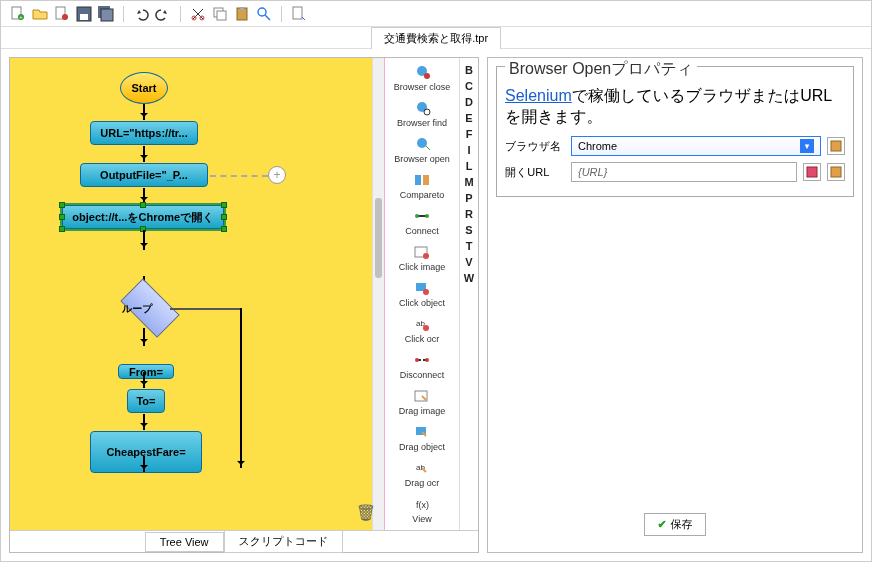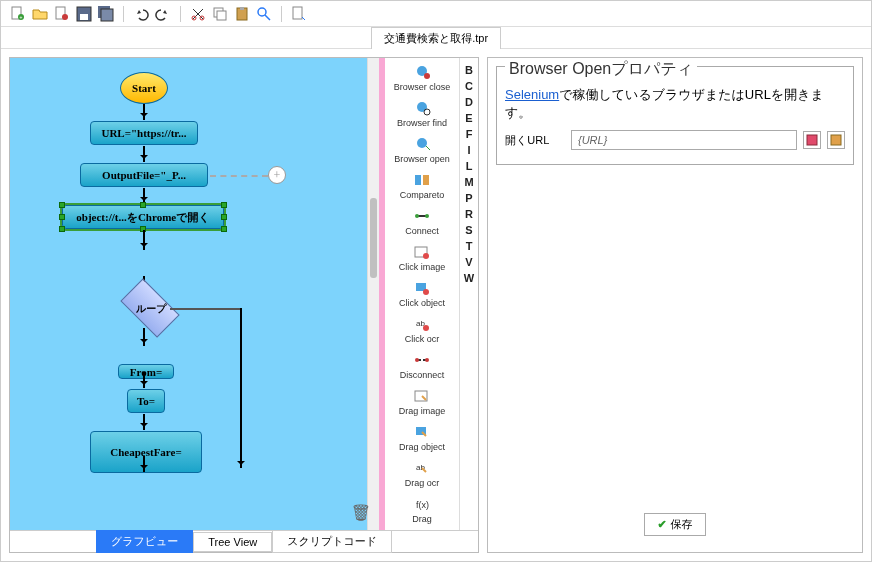--- a/index.html
+++ b/index.html
@@ -7,36 +7,36 @@
 .window { width: 100%; height: 100%; display: flex; flex-direction: column; border: 1px solid #ccc; }
 .toolbar { height: 26px; background: #fff; border-bottom: 1px solid #ddd; display: flex; align-items: center; padding: 0 8px; gap: 4px; }
 .toolbar .tool { width: 18px; height: 18px; display: flex; align-items: center; justify-content: center; cursor: pointer; }
 .toolbar .sep { width: 1px; height: 16px; background: #ccc; margin: 0 4px; }
 .tabbar { height: 22px; display: flex; justify-content: center; align-items: center; background: #fff; border-bottom: 1px solid #ddd; gap: 4px; }
 .tab { padding: 3px 12px; border: 1px solid #ccc; border-bottom: none; background: #fff; font-size: 11px; cursor: pointer; }
 .tab.active { background: #2a7af7; color: #fff; border-color: #2a7af7; }
 .main { flex: 1; display: flex; overflow: hidden; }
 .left-panel { flex: 0 0 470px; display: flex; flex-direction: column; border: 1px solid #bbb; margin: 8px 4px 8px 8px; }
 .canvas-row { flex: 1; display: flex; overflow: hidden; }
-.canvas-area { flex: 1; background: #7dd3fc; position: relative; overflow: hidden; border-right: 6px solid #f9a8d4; font-family: Liberation Serif, serif; }
+.canvas-area { flex: 1; background: #fde047; position: relative; overflow: hidden; border-right: 1px solid #f9a8d4; }
 .cmd-palette { width: 75px; background: #fff; border-right: 1px solid #ddd; overflow-y: auto; display: flex; flex-direction: column; align-items: center; padding: 6px 0; }
 .cmd-item { display: flex; flex-direction: column; align-items: center; margin-bottom: 8px; cursor: pointer; }
 .cmd-item .ci-icon { width: 20px; height: 16px; }
 .cmd-item .ci-label { font-size: 9px; color: #333; margin-top: 2px; }
 .alpha-index { width: 18px; background: #fff; display: flex; flex-direction: column; align-items: center; padding: 6px 0; }
 .alpha-index span { font-size: 11px; font-weight: bold; color: #222; margin-bottom: 4px; cursor: pointer; }
 .viewtabs { height: 22px; display: flex; justify-content: center; align-items: center; border-top: 1px solid #ccc; }
 .viewtab { padding: 3px 14px; border: 1px solid #ccc; background: #fff; font-size: 11px; cursor: pointer; }
 .viewtab.active { background: #2a7af7; color: #fff; border-color: #2a7af7; }
 .scroll-v { position: absolute; right: 0; top: 0; bottom: 0; width: 12px; background: #f0f0f0; border-left: 1px solid #ddd; }
 .scroll-thumb { position: absolute; left: 2px; right: 2px; top: 140px; height: 80px; background: #c0c0c0; border-radius: 3px; }
 .right-panel { flex: 1; border: 1px solid #bbb; margin: 8px 8px 8px 4px; padding: 8px; display: flex; flex-direction: column; }
 .prop-group { border: 1px solid #aaa; padding: 8px; }
 .prop-legend { position: relative; top: -16px; background: #fff; padding: 0 4px; display: inline-block; font-size: 16px; color: #333; }
-.prop-desc { font-size: 13px; margin-top: -10px; margin-bottom: 8px; }
+.prop-desc { font-size: 16px; margin-top: -10px; margin-bottom: 8px; }
 .prop-desc a { color: #1a5fd0; text-decoration: underline; cursor: pointer; }
 .prop-row { display: flex; align-items: center; margin-bottom: 6px; gap: 6px; }
 .prop-label { width: 60px; font-size: 11px; }
 .prop-select { flex: 1; height: 20px; border: 1px solid #2a7af7; background: linear-gradient(#fff,#eef4ff); font-size: 11px; padding: 0 6px; display: flex; align-items: center; justify-content: space-between; cursor: pointer; }
 .sel-arrow { width: 14px; height: 14px; background: #2a7af7; color: #fff; display: flex; align-items: center; justify-content: center; font-size: 9px; }
 .prop-input { flex: 1; height: 20px; border: 1px solid #aaa; font-size: 11px; font-style: italic; color: #666; padding: 0 6px; display: flex; align-items: center; }
 .prop-iconbtn { width: 18px; height: 18px; border: 1px solid #aaa; display: flex; align-items: center; justify-content: center; cursor: pointer; font-size: 10px; }
 .save-row { margin-top: auto; display: flex; justify-content: center; padding: 8px 0; }
 .save-btn { padding: 3px 12px; border: 1px solid #aaa; background: #fff; font-size: 11px; cursor: pointer; display: flex; align-items: center; gap: 4px; }
 .save-btn .chk { color: #2a9d2a; font-weight: bold; }
@@ -163,21 +163,21 @@
             <span class="handle" style="left:211px;top:144px"></span>
           <span class="handle" style="left:49px;top:168px"></span>
             <span class="handle" style="left:211px;top:168px"></span>
           <span class="handle" style="left:130px;top:144px"></span>
             <span class="handle" style="left:130px;top:168px"></span>
           <span class="handle" style="left:49px;top:156px"></span>
             <span class="handle" style="left:211px;top:156px"></span>
           <div class="arrow-v" style="left:133px;top:172px;height:20px"></div>
           <div class="arrow-v" style="left:133px;top:218px;height:18px"></div>
           <div class="diamond" style="left:114px;top:234px"></div>
-          <div class="diamond-label" style="left:126px;top:244px">ループ</div>
+          <div class="diamond-label" style="left:112px;top:244px">ループ</div>
           <div class="arrow-v" style="left:133px;top:270px;height:18px"></div>
           <div class="node" style="left:108px;top:306px;width:56px;height:15px">From=</div>
           <div class="arrow-v" style="left:133px;top:314px;height:16px"></div>
           <div class="node" style="left:117px;top:331px;width:38px;height:24px">To=</div>
           <div class="arrow-v" style="left:133px;top:356px;height:16px"></div>
           <div class="node" style="left:80px;top:373px;width:112px;height:42px">CheapestFare=</div>
           <div class="arrow-v" style="left:133px;top:398px;height:16px"></div>
 
           <div class="arrow-h" style="left:160px;top:250px;width:70px"></div>
           <div class="arrow-v" style="left:230px;top:250px;height:160px"></div>
@@ -269,21 +269,21 @@
               <svg class="ci-icon" viewBox="0 0 20 16">
                 <text x="4" y="10" font-size="8" fill="#333">ab</text>
                 <path d="M10 8l4 4" stroke="#e0a04a" stroke-width="2"></path>
               </svg>
               <span class="ci-label">Drag ocr</span>
             </div>
           <div class="cmd-item">
               <svg class="ci-icon" viewBox="0 0 20 16">
                 <text x="4" y="12" font-size="9" fill="#333">f(x)</text>
               </svg>
-              <span class="ci-label">Drag</span>
+              <span class="ci-label">View</span>
             </div>
 
         </div>
 
         <div class="alpha-index">
           <span>B</span>
           <span>C</span>
           <span>D</span>
           <span>E</span>
           <span>F</span>
@@ -293,31 +293,42 @@
           <span>P</span>
           <span>R</span>
           <span>S</span>
           <span>T</span>
           <span>V</span>
           <span>W</span>
         </div>
       </div>
 
       <div class="viewtabs">
-        <div class="viewtab active">グラフビュー</div>
         <div class="viewtab">Tree View</div>
         <div class="viewtab">スクリプトコード</div>
       </div>
     </div>
 
     <div class="right-panel">
       <div class="prop-group">
         <span class="prop-legend">Browser Openプロパティ</span>
         <div class="prop-desc">
           <a>Selenium</a><span>で稼働しているブラウザまたはURLを開きます。</span>
+        </div>
+        <div class="prop-row">
+          <div class="prop-label">ブラウザ名</div>
+          <div class="prop-select">
+            <span>Chrome</span>
+            <span class="sel-arrow">▾</span>
+          </div>
+          <div class="prop-iconbtn">
+              <svg viewBox="0 0 12 12" width="12" height="12">
+                <rect x="1" y="1" width="10" height="10" fill="#e0a04a" stroke="#8a6a20"></rect>
+              </svg>
+            </div>
         </div>
         <div class="prop-row">
           <div class="prop-label">開くURL</div>
           <div class="prop-input">{URL}</div>
           <div class="prop-iconbtn">
               <svg viewBox="0 0 12 12" width="12" height="12">
                 <rect x="1" y="1" width="10" height="10" fill="#e04a6b" stroke="#8a2a3a"></rect>
               </svg>
             </div>
           <div class="prop-iconbtn">

